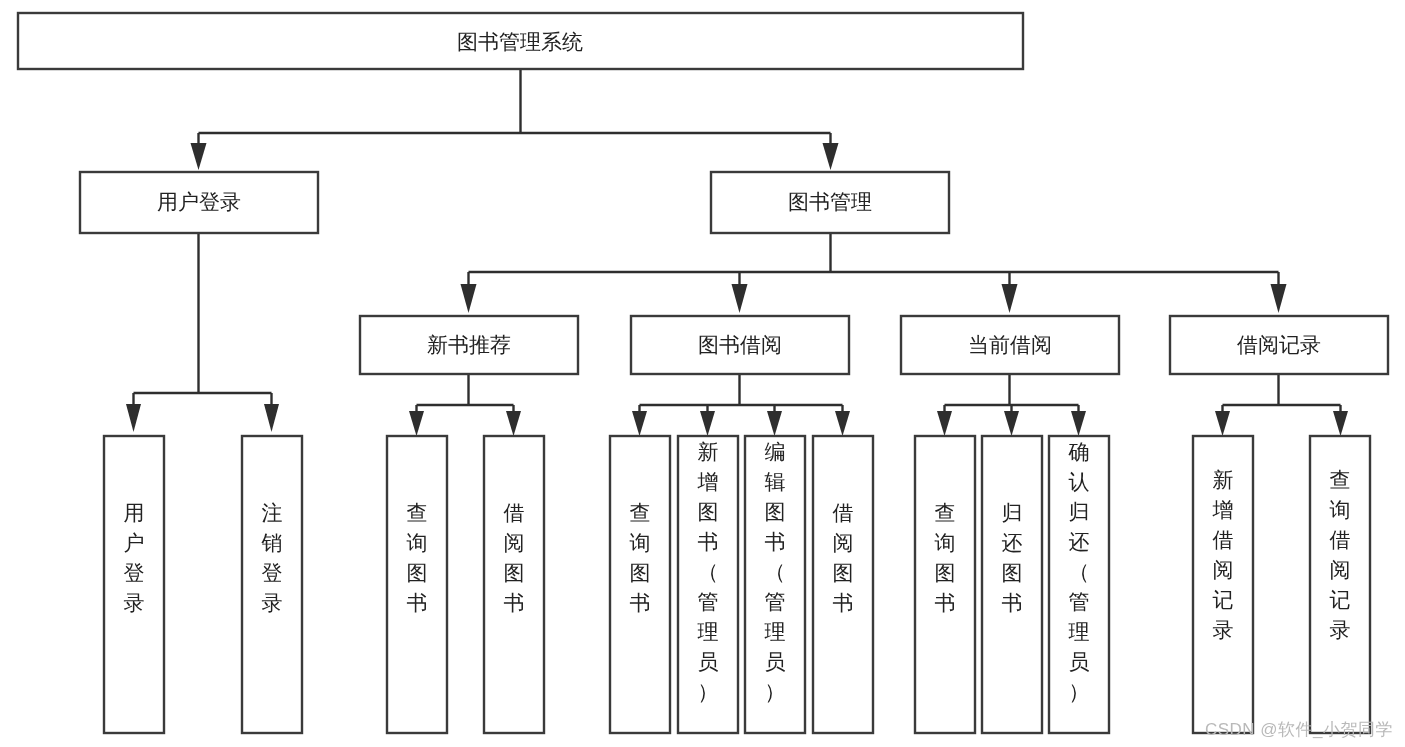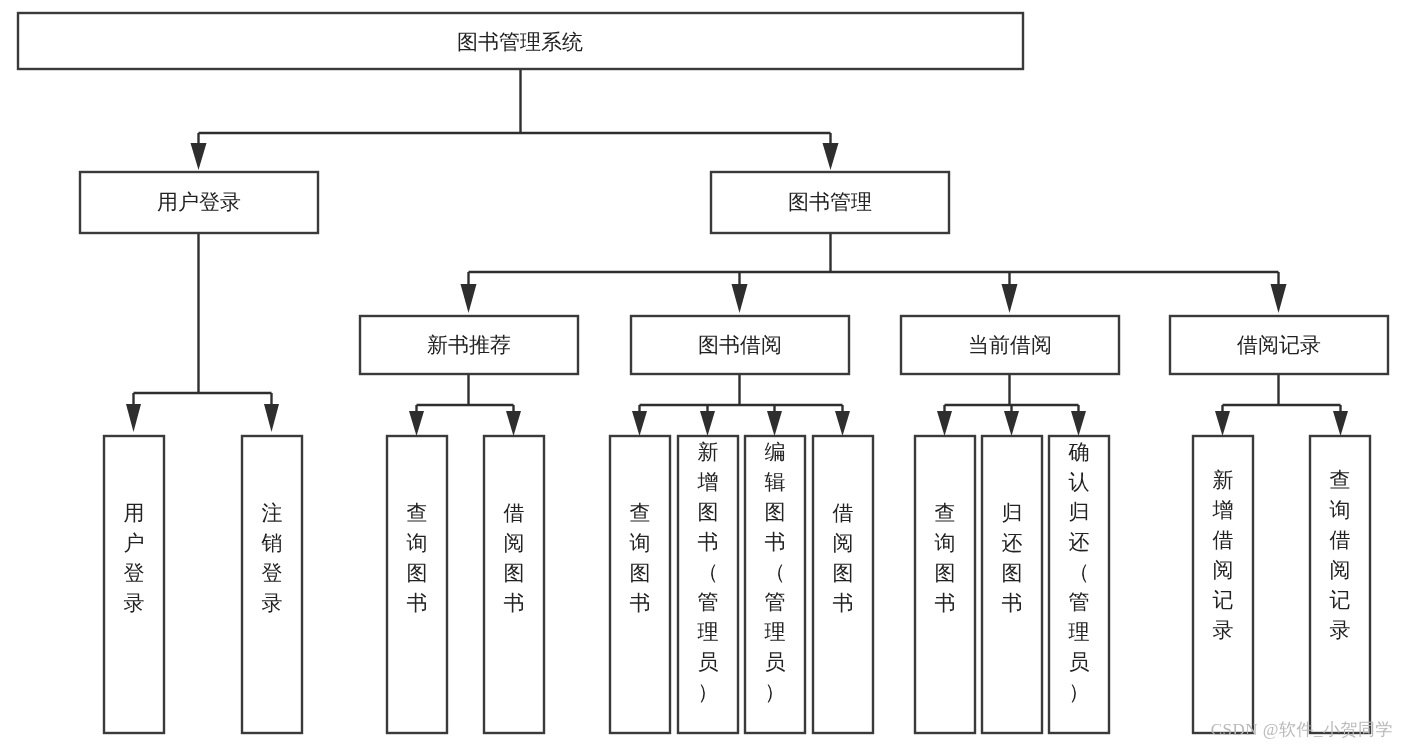--- a/index.html
+++ b/index.html
@@ -50,21 +50,21 @@
   .node-label-v {
     font-family: "Liberation Sans", "DejaVu Sans", sans-serif;
     font-size: 21px;
     fill: #222222;
     text-anchor: middle;
   }
   .watermark {
     position: absolute;
     right: 12px;
     bottom: 6px;
-    font-family: Liberation Serif, serif;
+    font-family: Liberation Sans, sans-serif;
     font-size: 17px;
     color: #b9b9b9;
     letter-spacing: 0.5px;
     white-space: nowrap;
     user-select: none;
   }
 </style>
 </head>
 <body>
 

